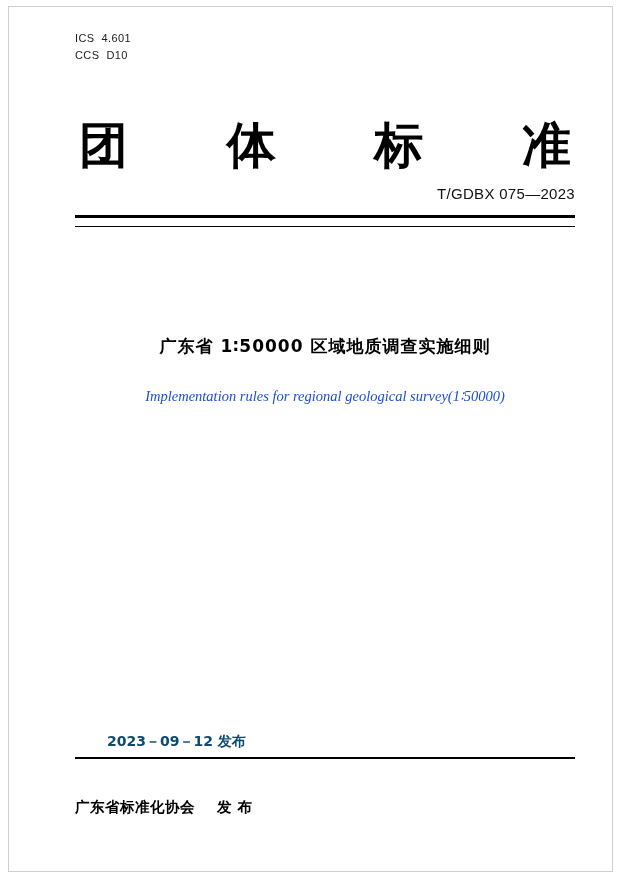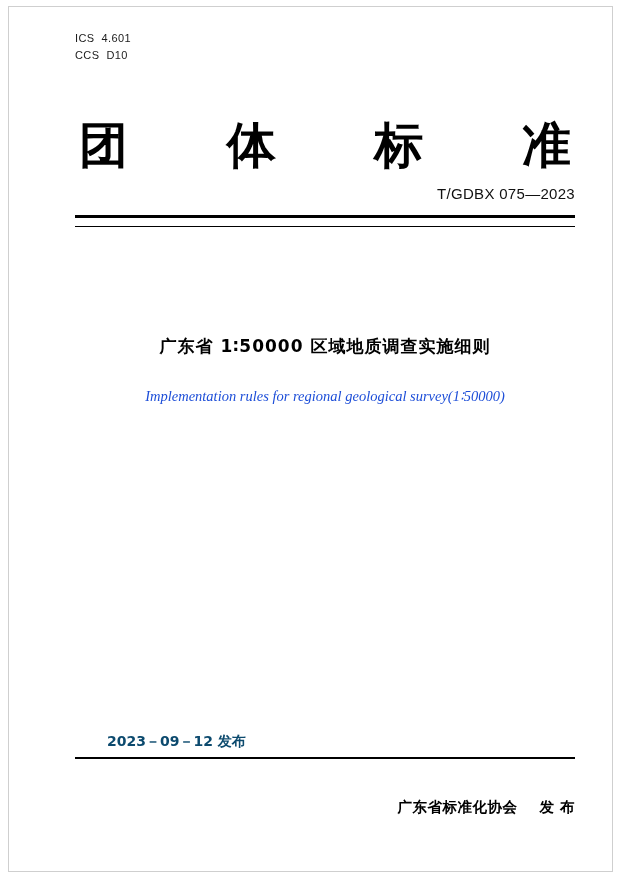--- a/index.html
+++ b/index.html
@@ -143,21 +143,21 @@
     top: 757px;
     width: 500px;
     height: 2px;
     background: #000000;
   }
   .issuer {
     position: absolute;
     left: 0;
     top: 798px;
     width: 500px;
-    text-align: right;
+    text-align: left;
     font-family: "DejaVu Sans", sans-serif;
     font-weight: bold;
     font-size: 14.5px;
     letter-spacing: 0.5px;
     color: #000000;
   }
   .issuer .gap { display: inline-block; width: 22px; }
 </style>
 </head>
 <body>

